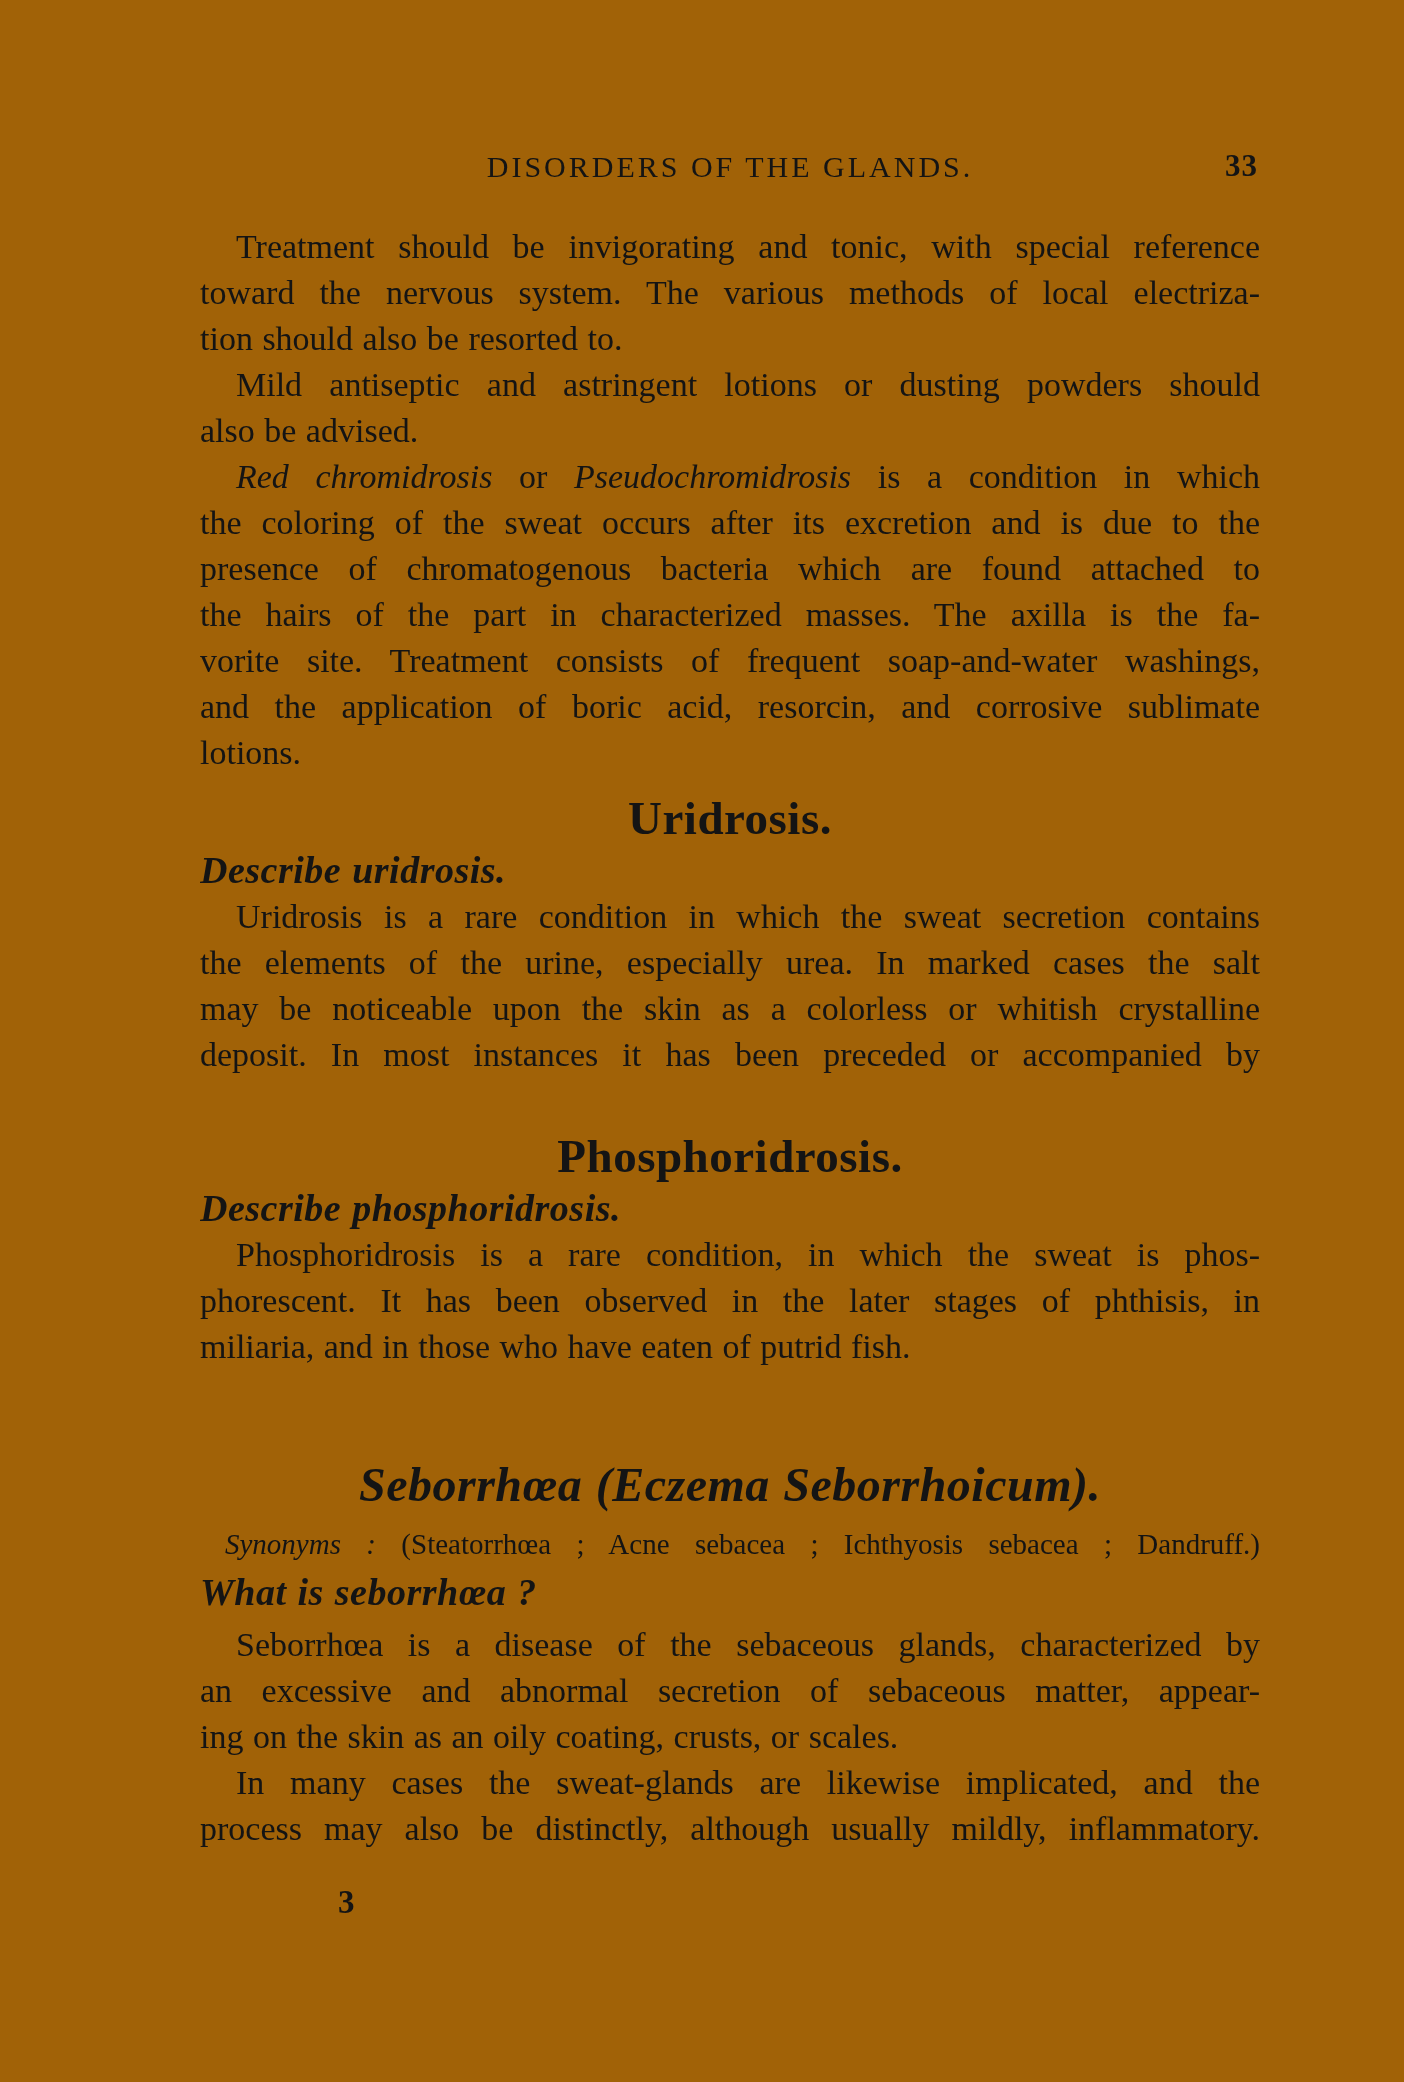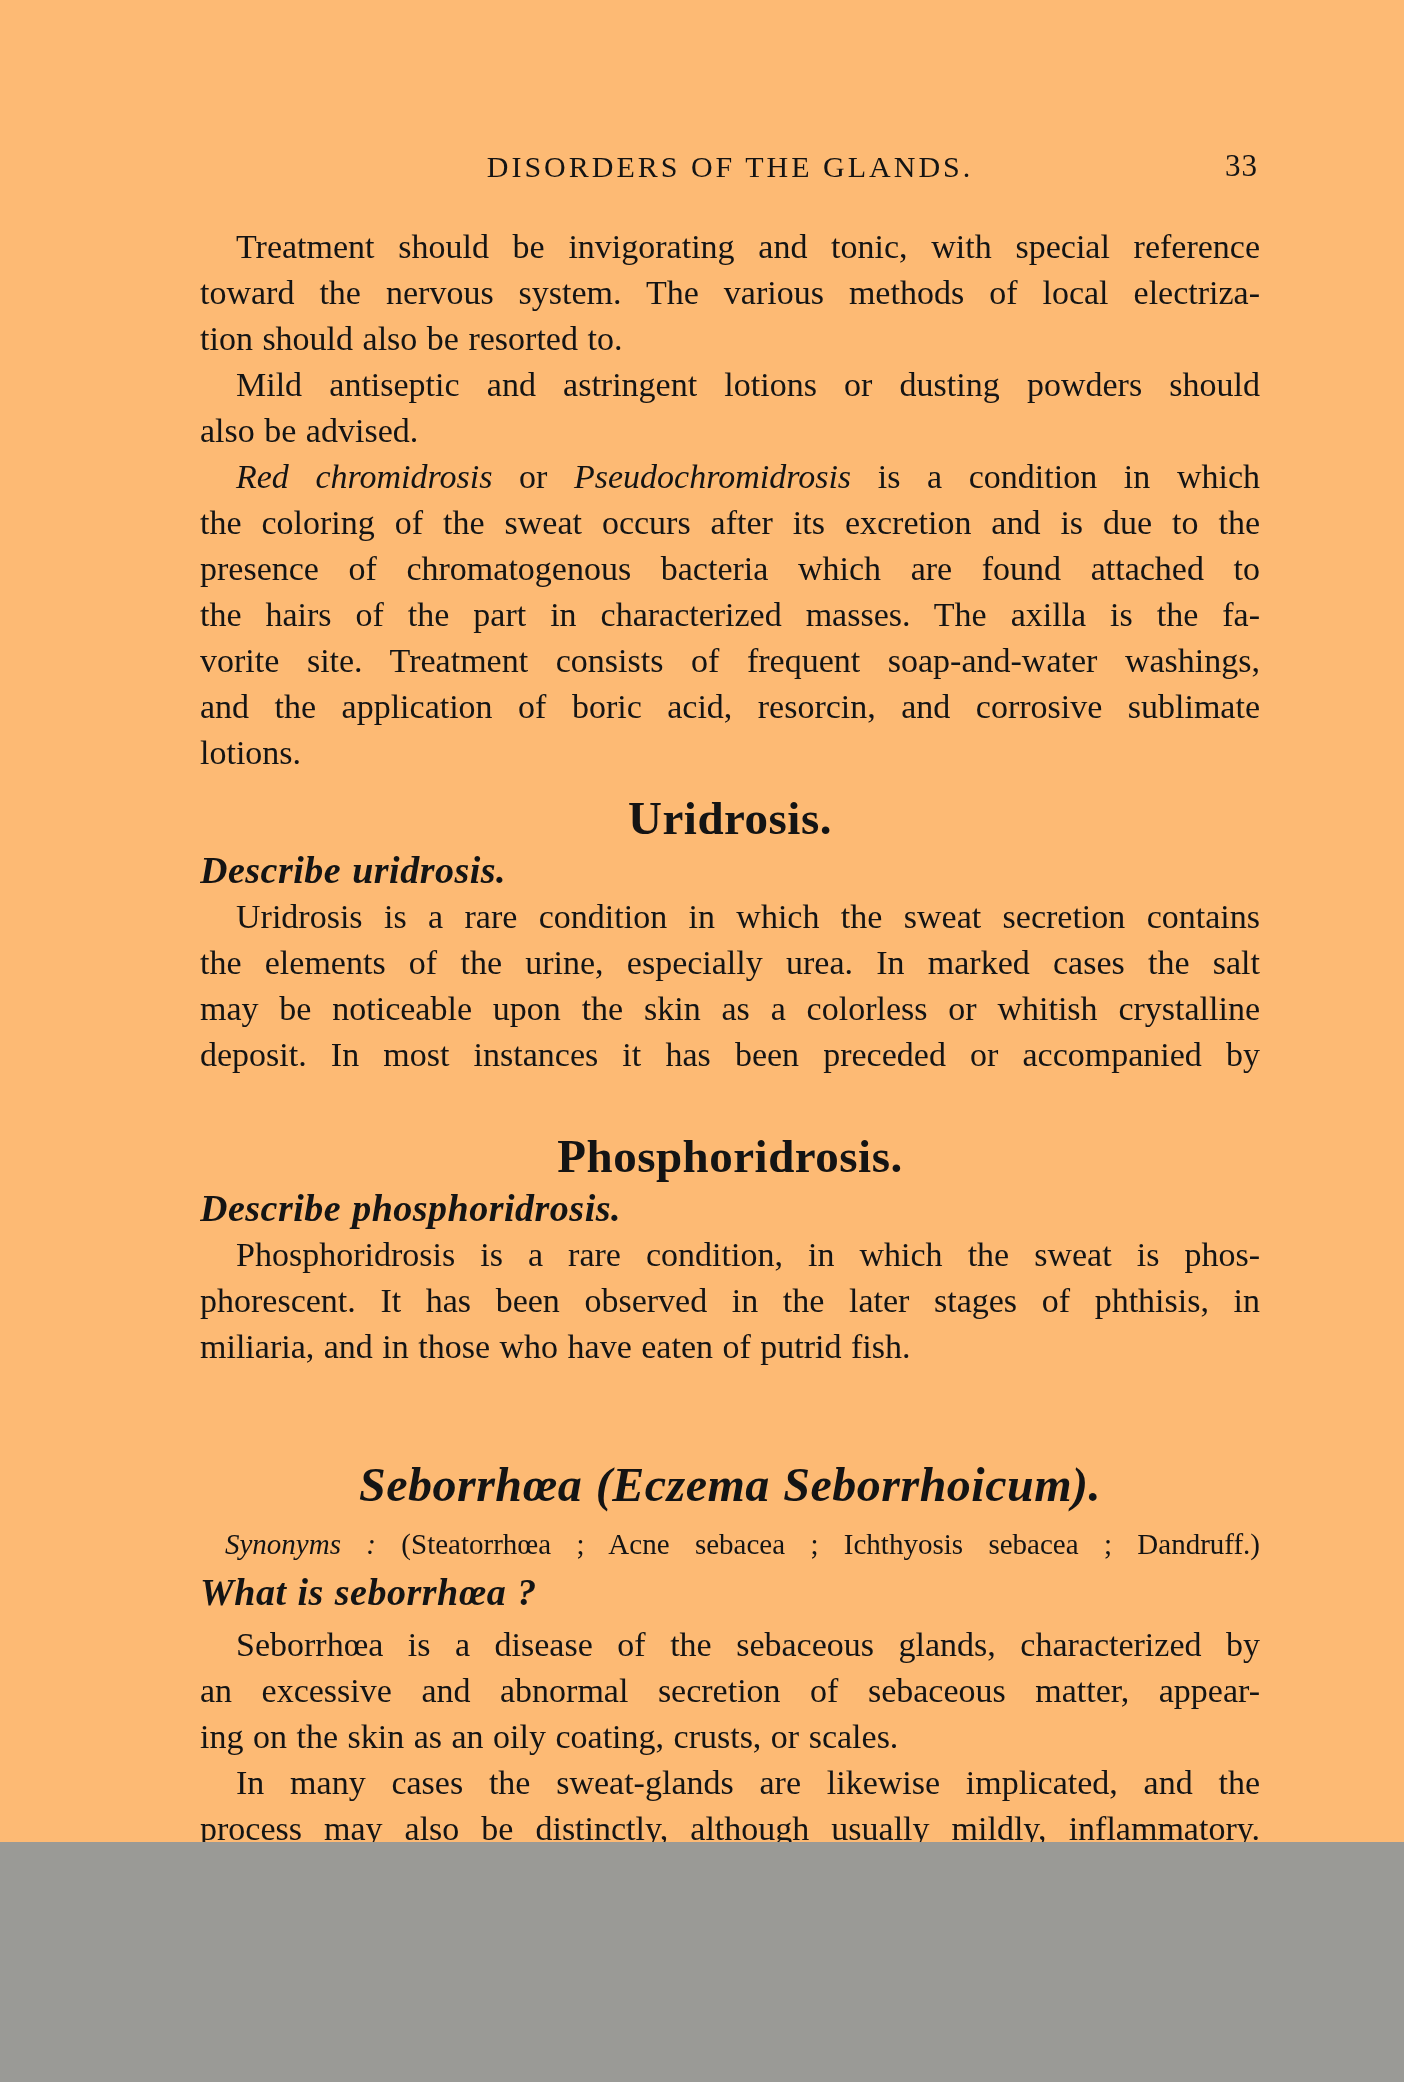--- a/index.html
+++ b/index.html
@@ -1,34 +1,34 @@
 <!DOCTYPE html>
 <html><head>
 <meta charset="utf-8">
 <title>Scanned book page</title>
 <style>
   html,body{margin:0;padding:0;background:#9a9a96;}
   .page{
     position:relative;
-    width:1404px;height:1842px;
+    width:1404px;height:2082px;
     margin:0 auto;
-    background:#fdba74;
+    background:#a16207;
     color:#141414;
     font-family:"Liberation Serif","DejaVu Serif",serif;
     overflow:hidden;
   }
   
   .running-title{
     position:absolute;top:150px;left:200px;width:1060px;
     text-align:center;font-size:30px;letter-spacing:3px;
     white-space:nowrap;
   }
   .page-number{
     position:absolute;top:148px;right:146px;
-    font-size:31px;letter-spacing:1px;
+    font-size:31px;letter-spacing:1px;font-weight:bold;
   }
   
   .body{
     position:absolute;top:224px;left:200px;width:1060px;
     font-size:34px;line-height:46px;
     word-spacing:1px;
   }
   .bl{height:46px;overflow:hidden;}       
   .jl{text-align:justify;text-align-last:justify;} 
   .ind{text-indent:36px;}                 

